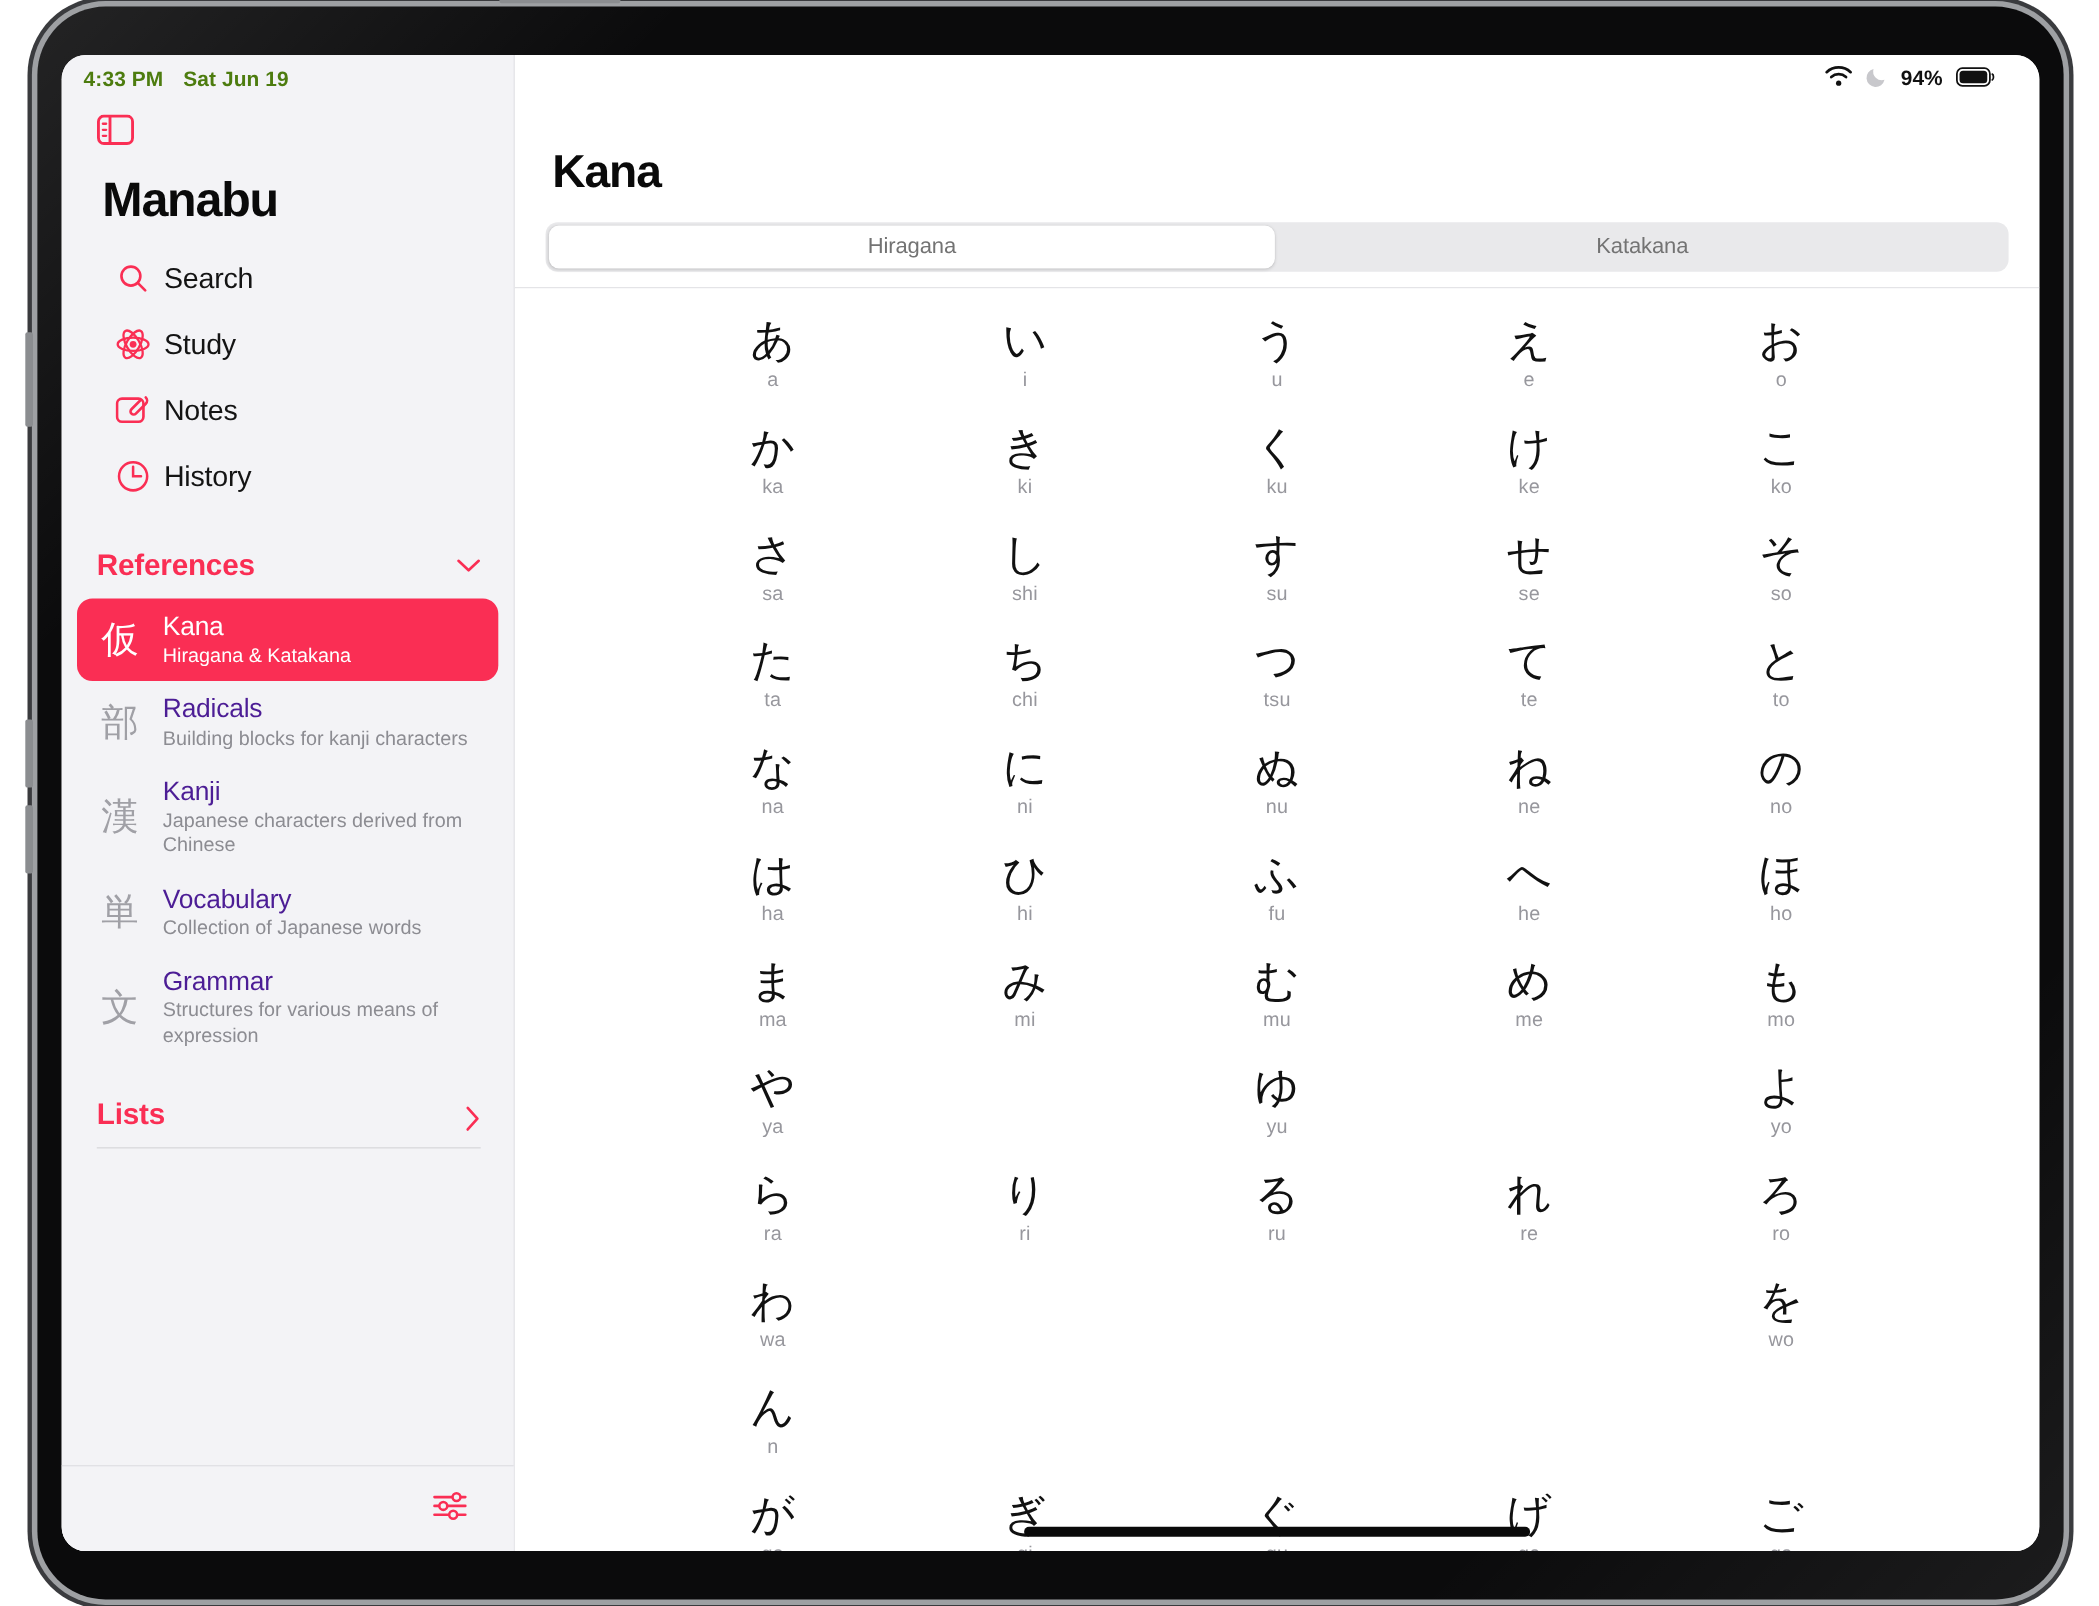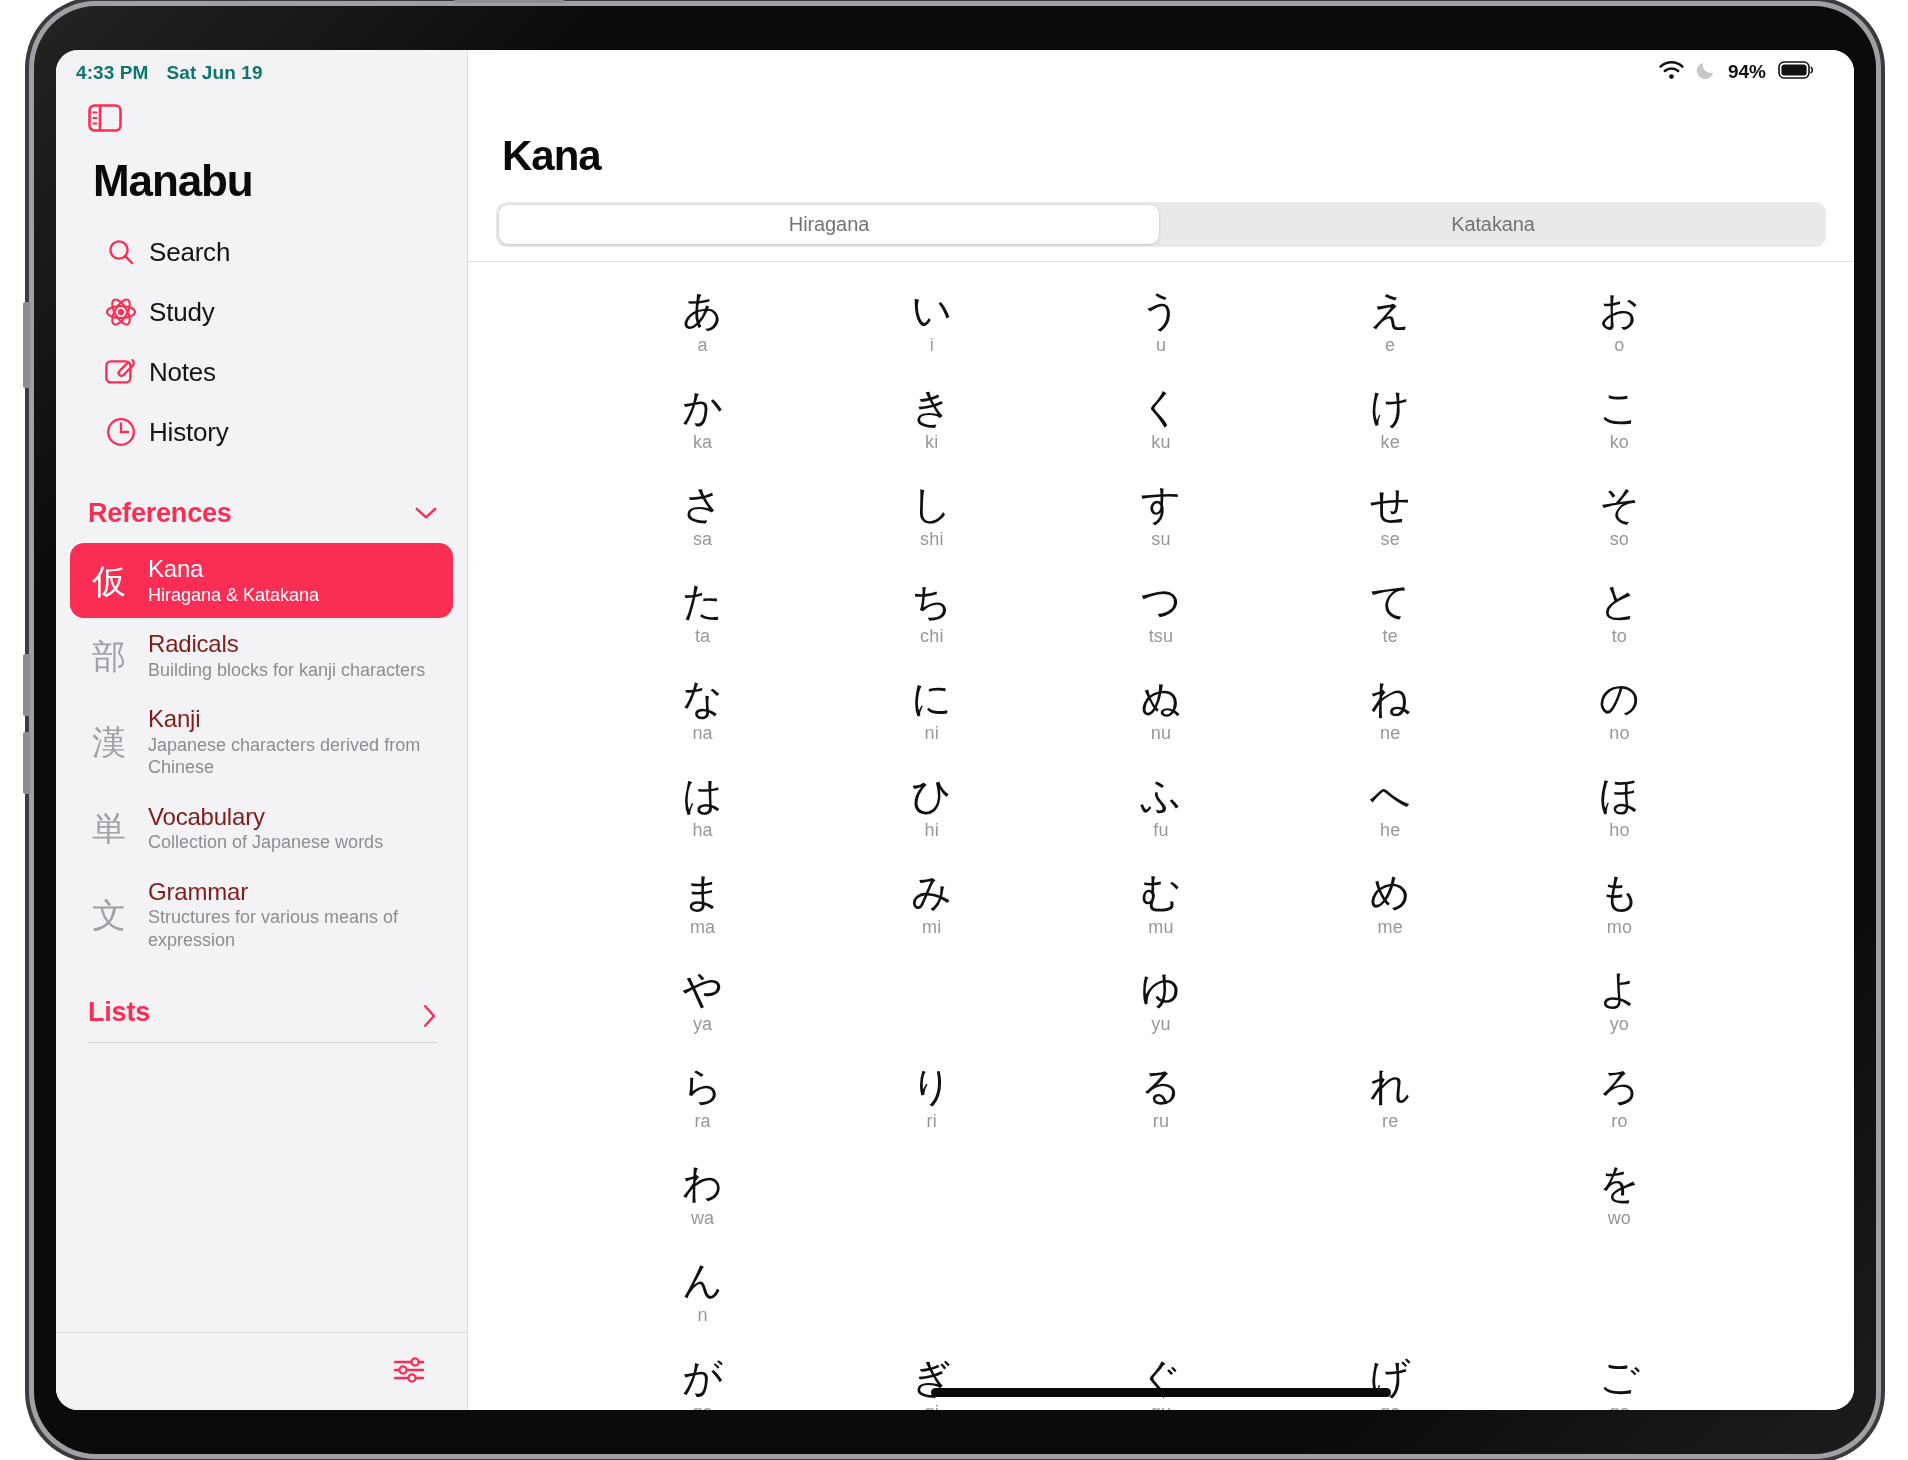--- a/index.html
+++ b/index.html
@@ -66,21 +66,21 @@
   }
   #sidebar-scroll { flex: 1 1 auto; overflow: hidden; }
 
   #status-bar {
     height: 46px;
     display: flex;
     align-items: center;
     padding: 0 0 0 20px;
     font-size: 19px;
     font-weight: bold;
-    color: #0f766e;
+    color: #4d7c0f;
     gap: 18px;
     letter-spacing: .1px;
   }
 
   #sidebar-toggle-row { padding: 8px 0 0 32px; }
   .toggle-glyph { display: block; }
 
   #app-title {
     font-size: 44px;
     font-weight: bold;
@@ -128,21 +128,21 @@
     font-size: 34px;
     color: #a0a0a6;
     width: 46px;
     flex: 0 0 46px;
     text-align: center;
     font-family: "DejaVu Sans", "Liberation Sans", sans-serif;
     line-height: 1;
   }
   .ref-item.selected .ref-kanji { color: #ffffff; }
   .ref-text { display: flex; flex-direction: column; gap: 1px; min-width: 0; }
-  .ref-name { font-size: 24px; color: #7f1d1d; letter-spacing: -.2px; line-height: 1.15; }
+  .ref-name { font-size: 24px; color: #4c1d95; letter-spacing: -.2px; line-height: 1.15; }
   .ref-desc { font-size: 18px; color: #8c8c92; line-height: 1.25; }
   .ref-item.selected .ref-name,
   .ref-item.selected .ref-desc { color: #ffffff; }
 
   .lists-header { padding: 34px 30px 0 32px; }
   .lists-row {
     display: flex; align-items: flex-end; justify-content: space-between;
   }
   #lists-divider {
     margin: 14px 30px 0 32px;

